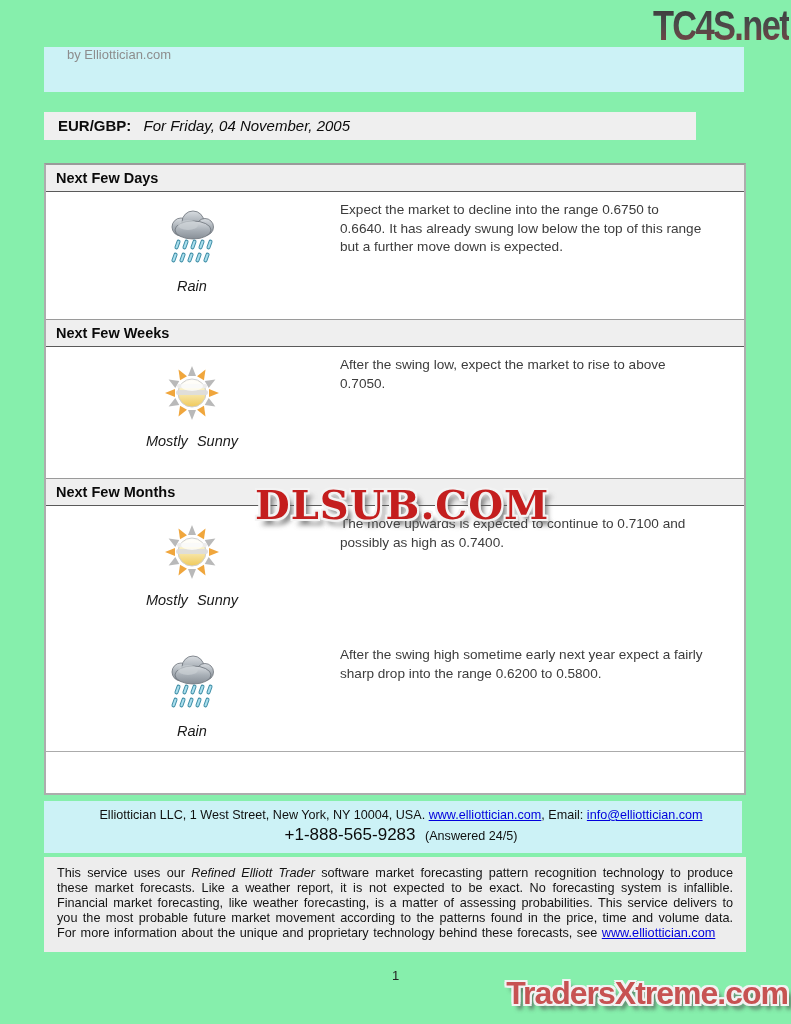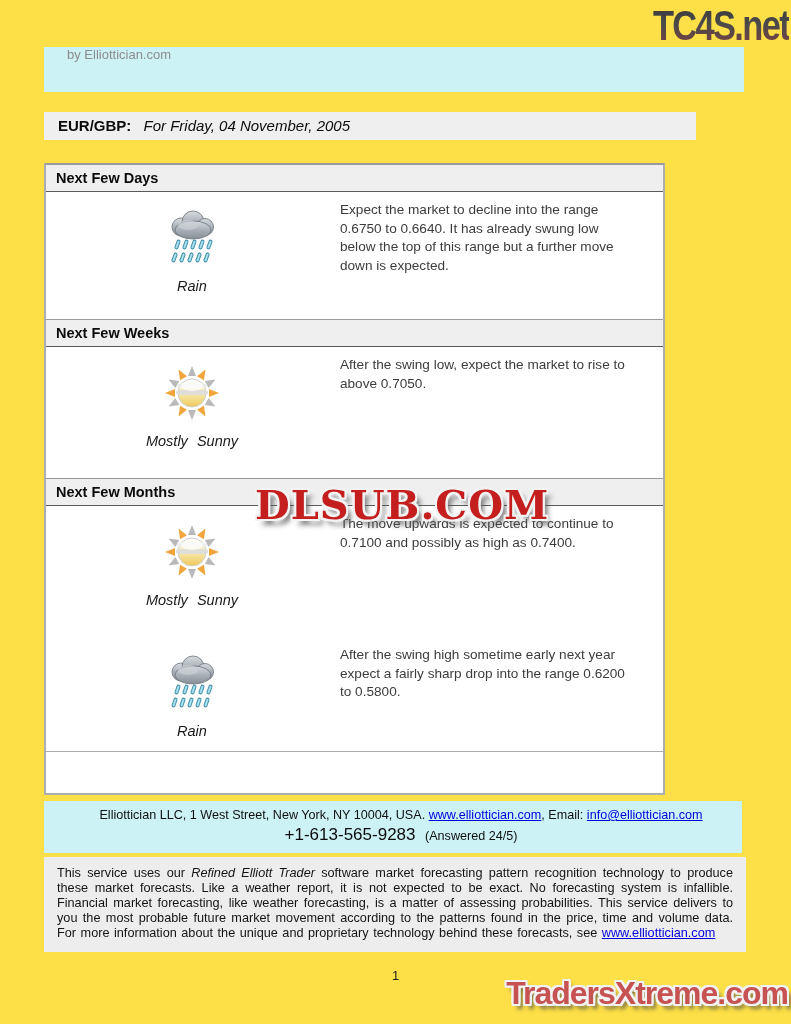--- a/index.html
+++ b/index.html
@@ -1,18 +1,18 @@
 <!DOCTYPE html>
 <html><head>
 <meta charset="utf-8">
 <style>
   * { margin:0; padding:0; box-sizing:border-box; }
   html,body { background:#ffffff; }
   body { font-family:"Liberation Sans", sans-serif; }
-  .page { position:relative; width:791px; height:1024px; background:#fde047; overflow:hidden; }
+  .page { position:relative; width:791px; height:1024px; background:#86efac; overflow:hidden; }
 
   
   .tc4s {
     position:absolute; top:2px; right:2px;
     font-size:42px; font-weight:700; letter-spacing:-2px;
     transform:scaleX(0.82); transform-origin:right top;
     background:linear-gradient(to bottom, #3c3c3c 10%, #4a4a4a 45%, #6e4444 80%, #7d5050 100%);
     -webkit-background-clip:text; background-clip:text; color:transparent;
   }
 
@@ -27,21 +27,21 @@
   
   .pair-band {
     position:absolute; left:44px; top:112px; width:652px; height:28px;
     background:#efefef; line-height:28px; padding-left:14px; font-size:15px; color:#0c0c0c;
   }
   .pair-band .symbol { font-weight:bold; }
   .pair-band .datetext { font-style:italic; margin-left:8px; }
 
   
   .main-box {
-    position:absolute; left:44px; top:163px; width:621px; height:632px;
+    position:absolute; left:44px; top:163px; width:702px; height:632px;
     border:2px solid #adadad; border-top-color:#9a9a9a;
     background:#fff; display:flex; flex-direction:column;
   }
   .sec-header {
     height:27px; background:#efefef; border-bottom:1px solid #5a5a5a;
     font-size:14.5px; font-weight:bold; color:#0b0b0b;
     line-height:26px; padding-left:10px; flex:0 0 auto;
   }
   .sec-header.not-first { border-top:1px solid #9a9a9a; height:28px; }
   .sec-body { display:flex; flex:0 0 auto; background:#fff; }
@@ -211,21 +211,21 @@
     </div>
 
     <div class="bottom-strip"></div>
   </div>
 
   <div class="dlsub">DLSUB.COM</div>
 
   <div class="footer-band">
     <div><span>Elliottician LLC, 1 West Street, New York, NY 10004, USA. </span><a href="#">www.elliottician.com</a><span>, Email: </span><a href="#">info@elliottician.com</a></div>
     <div class="phone-line">
-      <span class="phone">+1-613-565-9283</span>
+      <span class="phone">+1-888-565-9283</span>
       <span class="phone-note">(Answered 24/5)</span>
     </div>
   </div>
 
   <div class="disclaimer"><span>This service uses our </span><span class="product">Refined Elliott Trader</span><span> software market forecasting pattern recognition technology to produce these market forecasts. Like a weather report, it is not expected to be exact. No forecasting system is infallible. Financial market forecasting, like weather forecasting, is a matter of assessing probabilities. This service delivers to you the most probable future market movement according to the patterns found in the price, time and volume data. For more information about the unique and proprietary technology behind these forecasts, see </span><a href="#">www.elliottician.com</a></div>
 
   <div class="page-number">1</div>
 
   <div class="traders">TradersXtreme.com</div>
 

